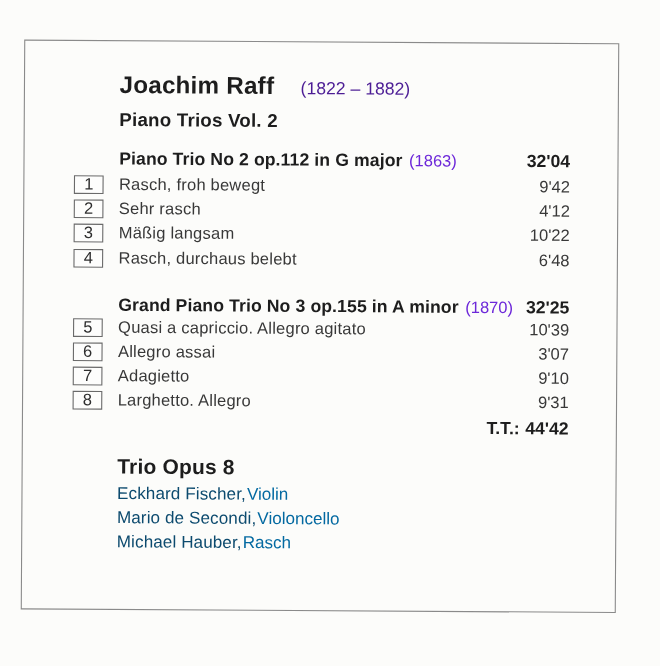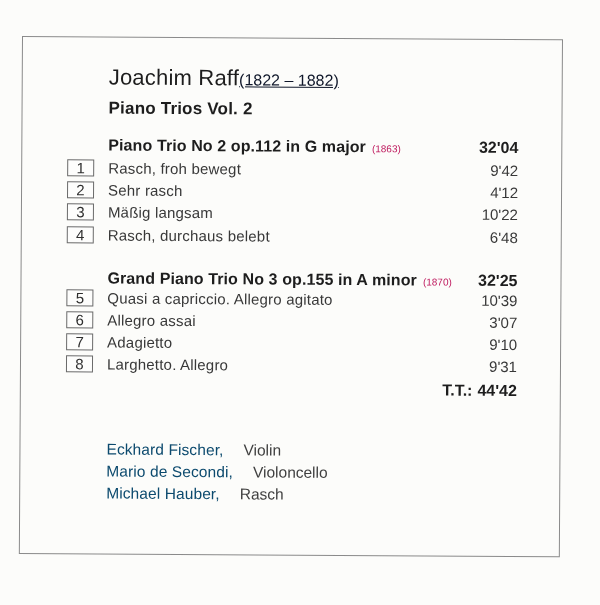--- a/index.html
+++ b/index.html
@@ -26,38 +26,38 @@
     width: 539px;
     height: 516px;
     border: 1px solid #8a8a8a;
     transform: rotate(0.35deg);
     transform-origin: 0 0;
     background: transparent;
   }
   
   .header { position: absolute; left: 86px; top: 28px; }
   .composer-line { line-height: 24px; white-space: nowrap; }
-  .composer { font-size: 22px; font-weight: 400; color: #1d1d1d; letter-spacing: 0.2px; }
-  .dates { font-size: 16px; font-weight: 400; color: #0f172a; margin-left: 0; text-decoration: underline; }
+  .composer { font-size: 22px; font-weight: 700; color: #1d1d1d; letter-spacing: 0.2px; }
+  .dates { font-size: 16px; font-weight: 400; color: #4c1d95; margin-left: 24px; }
   .album-title { margin-top: 7px; font-size: 17px; font-weight: 700; color: #1d1d1d; line-height: 20px; letter-spacing: 0.2px; }
 
   
   .work-header {
     position: absolute;
     left: 86px;
     width: 410px;
     display: flex;
     align-items: baseline;
     justify-content: space-between;
     white-space: nowrap;
   }
   .wh1 { top: 99px; }
   .wh2 { top: 232px; }
   .work-title { font-size: 16px; font-weight: 700; color: #1d1d1d; letter-spacing: 0.1px; }
-  .work-year { font-size: 10px; font-weight: 400; color: #be185d; margin-left: 6px; }
+  .work-year { font-size: 15px; font-weight: 400; color: #6d28d9; margin-left: 6px; }
   .work-duration { font-size: 16px; font-weight: 700; color: #1d1d1d; }
 
   
   .tracks { position: absolute; left: 45px; width: 451px; }
   .t1 { top: 119px; }
   .t2 { top: 250px; }
   .track-row { display: flex; align-items: center; }
   .t1 .track-row { height: 22.4px; }
   .t2 .track-row { height: 21.8px; }
   .num-box {
@@ -109,21 +109,21 @@
     top: 377px;
     font-size: 19px;
     font-weight: 700;
     color: #1d1d1d;
     letter-spacing: 0.2px;
     white-space: nowrap;
   }
   .members { position: absolute; left: 86px; top: 401px; }
   .member { line-height: 22.2px; white-space: nowrap; font-size: 15.5px; }
   .member-name { font-weight: 400; color: #0c4a6e; letter-spacing: 0.1px; }
-  .member-instrument { font-weight: 400; color: #404040; margin-left: 20px; }
+  .member-instrument { font-weight: 400; color: #0369a1; margin-left: 1px; }
 </style>
 </head>
 <body>
 
 <div class="page">
   <div class="scan">
 
     <div class="header">
       <div class="composer-line">
         <span class="composer">Joachim Raff</span><span class="dates">(1822 – 1882)</span>
@@ -200,20 +200,21 @@
           </span>
         <span class="track-title">Larghetto. Allegro</span>
         <span class="track-duration">9'31</span>
       </div>
     </div>
 
     <div class="total-line">
       <span>T.T.:</span><span class="total-value">44'42</span>
     </div>
 
+    <div class="ensemble-name">Trio Opus 8</div>
 
     <div class="members">
       <div class="member">
         <span class="member-name">Eckhard Fischer,</span><span class="member-instrument">Violin</span>
       </div>
       <div class="member">
         <span class="member-name">Mario de Secondi,</span><span class="member-instrument">Violoncello</span>
       </div>
       <div class="member">
         <span class="member-name">Michael Hauber,</span><span class="member-instrument">Rasch</span>

